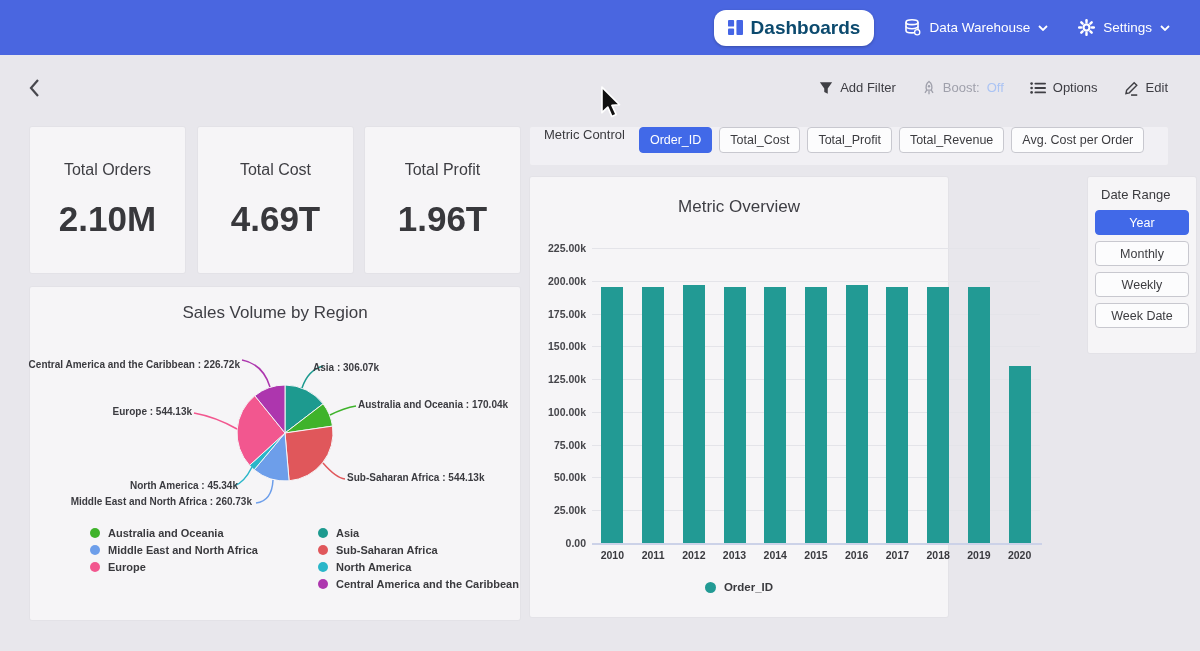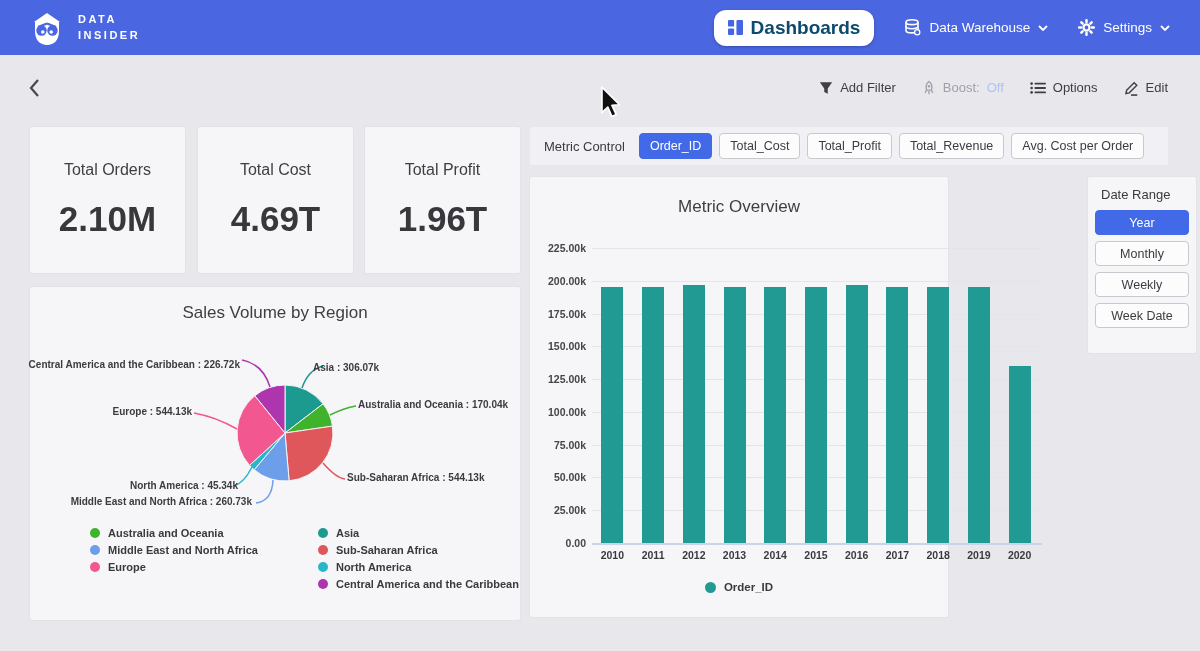--- a/index.html
+++ b/index.html
@@ -24,21 +24,21 @@
   .h-act.muted { color:#9fa0ab; cursor:default; }
   .boost-state { color:#abc4f4; }
 
   
   .card { position:absolute; background:#f6f5f7; border-radius:2px; box-shadow:0 0 0 1px rgba(0,0,0,.02); }
   .kpi { width:155px; height:146px; top:127px; display:flex; flex-direction:column; align-items:center; justify-content:center; gap:20px; }
   .kpi-label { font-size:16px; color:#3e3e43; font-weight:500; }
   .kpi-value { font-size:35px; color:#38383c; font-weight:700; }
 
   
-  .metric-strip { position:absolute; left:530px; top:127px; width:638px; height:38px; background:#f1f0f4; display:flex; align-items:center; gap:8px; padding-left:14px; border-radius:2px; }
+  .metric-strip { position:absolute; left:530px; top:127px; width:638px; height:38px; background:#f1f0f4; display:flex; gap:8px; padding-left:14px; border-radius:2px; }
   .strip-label { font-size:13px; color:#3a3a3e; font-weight:500; margin-right:6px; }
   .seg-btn { font-family:"Liberation Sans",sans-serif; font-size:12.5px; color:#3c3c40; background:#fcfcfd; border:1px solid #c8c8cf; border-radius:4px; height:26px; padding:0 10px; cursor:pointer; }
   .seg-btn.selected { background:#4169e8; border-color:#4169e8; color:#fff; }
 
   
   .bar-card { left:530px; top:177px; width:418px; height:440px; }
   .chart-title { position:absolute; top:20px; left:0; width:100%; text-align:center; font-size:17px; color:#3e3e44; font-weight:500; }
   .gridline { position:absolute; height:1px; background:#e4e4e9; left:62px; width:448px; }
   .axis-x { position:absolute; left:62px; width:450px; height:2px; background:#ccd2e8; top:366px; }
   .ytick { position:absolute; left:0; width:56px; text-align:right; font-size:10.5px; font-weight:600; color:#45454a; }
@@ -65,35 +65,20 @@
   .pl-item { display:flex; align-items:center; gap:8px; font-size:11px; font-weight:700; color:#3a3a3e; cursor:pointer; }
   .pl-item .dot { width:10px; height:10px; }
 
   
   .cursor { position:absolute; left:600px; top:86px; z-index:99; pointer-events:none; }
 </style>
 </head>
 <body>
 
 <nav class="topbar">
-  <div class="brand">
-    <svg width="38" height="38" viewBox="0 0 38 38">
-      <path d="M6,13 L19,4 L32,13 Z" fill="#fff"></path>
-      <path d="M7,13 H31 V22 C31,31 26,36 19,36 C12,36 7,31 7,22 Z" fill="#fff"></path>
-      <circle cx="13.5" cy="21.5" r="5.2" fill="#4a66e0"></circle>
-      <circle cx="24.5" cy="21.5" r="5.2" fill="#4a66e0"></circle>
-      <circle cx="14.8" cy="23" r="1.8" fill="#fff"></circle>
-      <circle cx="23.2" cy="23" r="1.8" fill="#fff"></circle>
-      <path d="M19,14.5 L10,18 M19,14.5 L28,18" stroke="#4a66e0" stroke-width="2.4" fill="none"></path>
-    </svg>
-    <div class="brand-text">
-      <div>DATA</div>
-      <div>INSIDER</div>
-    </div>
-  </div>
   <div class="nav-right">
     <button class="pill-btn">
       <svg width="15" height="15" viewBox="0 0 16 16">
         <rect x="0" y="0" width="6.5" height="7" rx="1" fill="#4565e5"></rect>
         <rect x="0" y="9" width="6.5" height="7" rx="1" fill="#4565e5"></rect>
         <rect x="9" y="0" width="7" height="16" rx="1" fill="#4565e5"></rect>
       </svg>
       <span>Dashboards</span>
     </button>
     <div class="nav-item">

